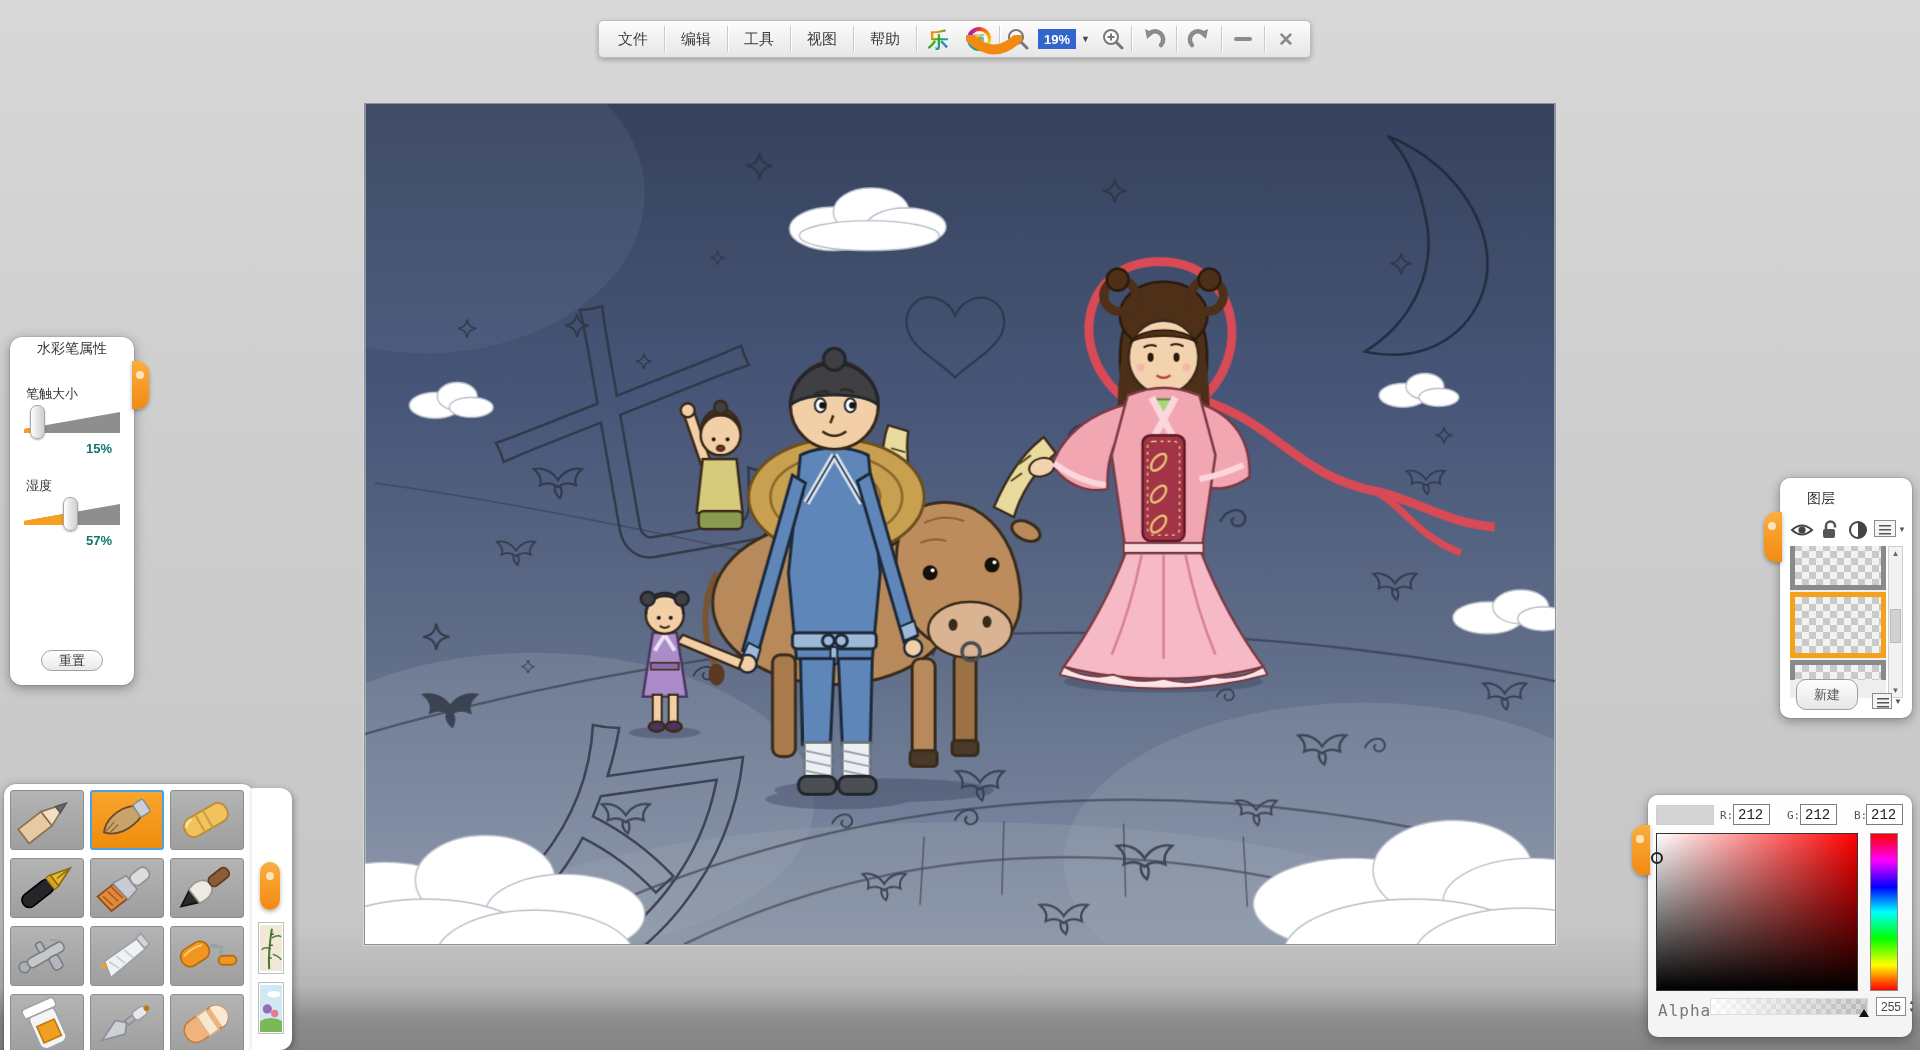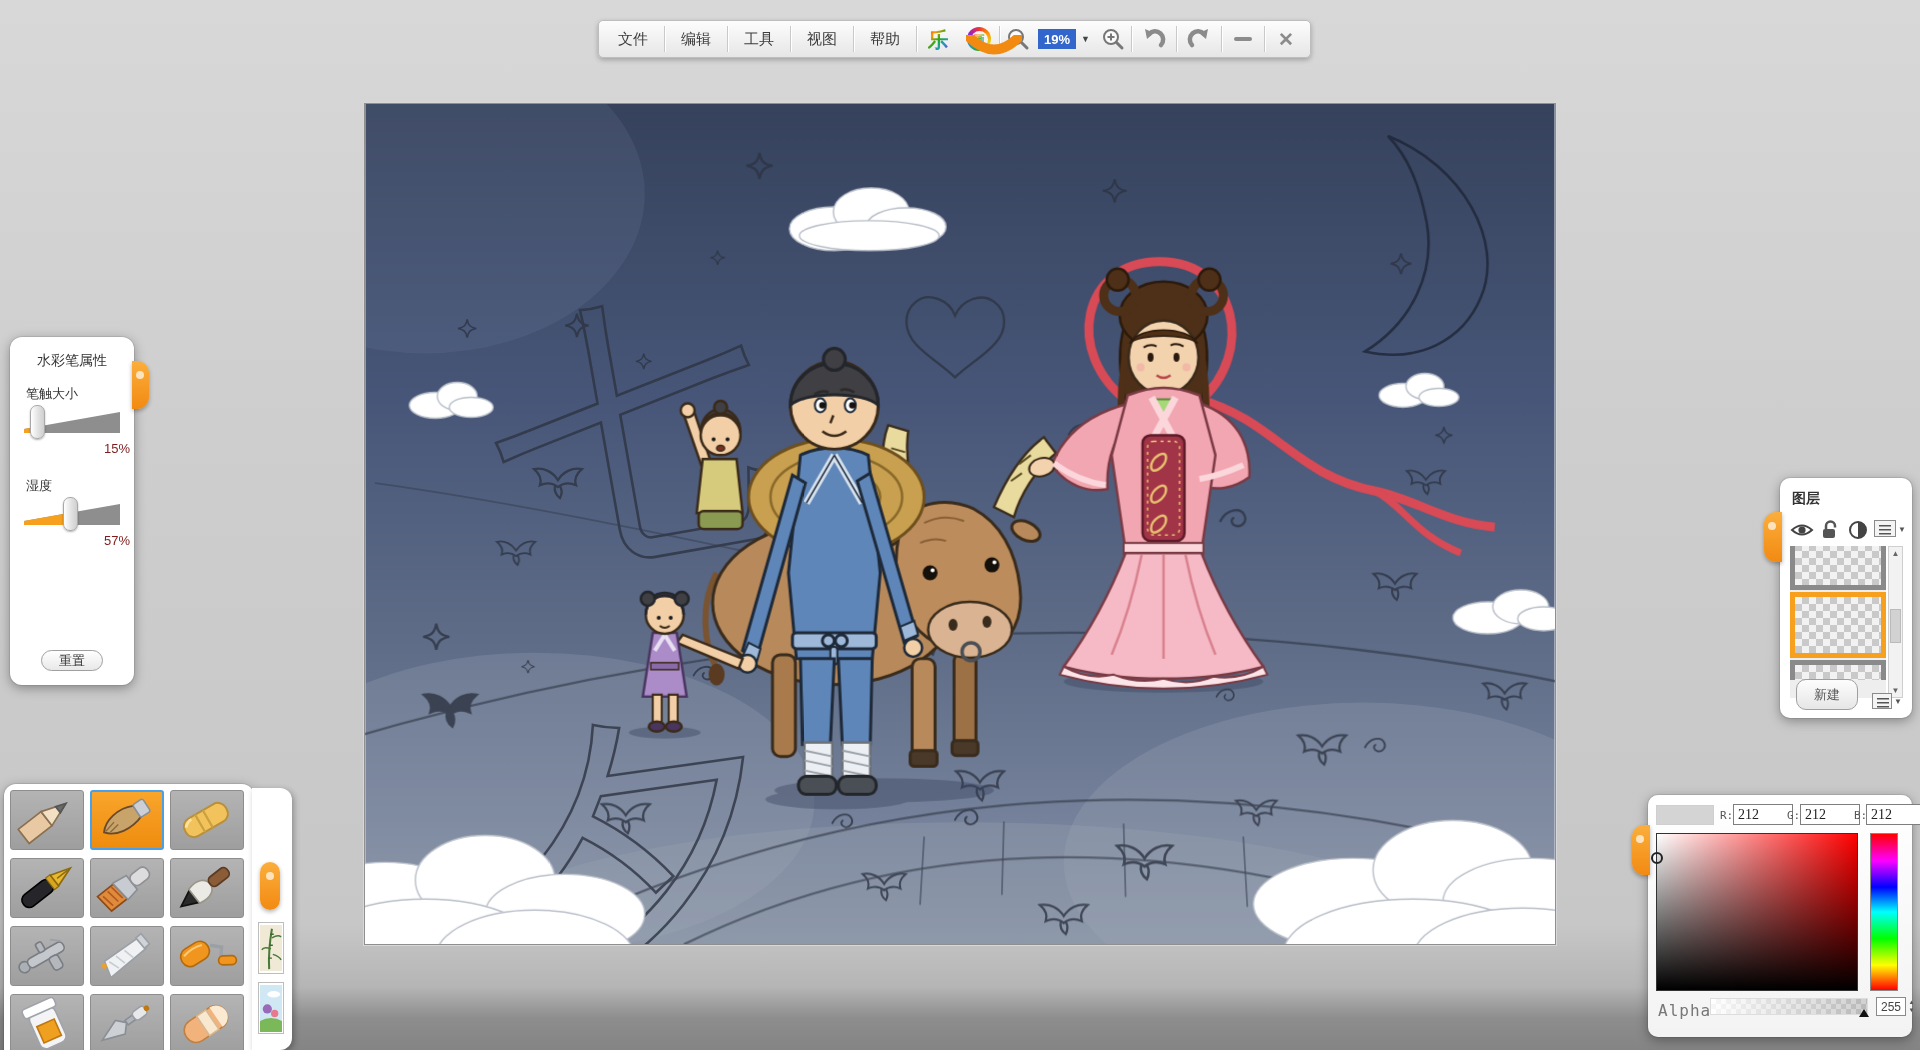--- a/index.html
+++ b/index.html
@@ -36,68 +36,68 @@
   .drop-arrow { font-size:9px; color:#444; padding:0 5px; display:flex; align-items:center; }
   .gray-glyph { color:#8b8b8b; font-weight:bold; }
 
   
   #canvas-frame { position:absolute; left:364px; top:103px; width:1192px; height:842px;
     background:#fff; border:1px solid #8f8f8f; box-shadow:0 0 0 1px #d8d8d8; }
   #canvas-frame svg { display:block; }
 
   
   #brush-panel { left:10px; top:337px; width:124px; height:348px; }
-  #brush-panel h3 { font-size:14px; font-weight:normal; color:#333; text-align:center; padding-top:15px; }
+  #brush-panel h3 { font-size:14px; font-weight:normal; color:#333; text-align:center; padding-top:3px; }
   .slider-label { position:absolute; left:16px; font-size:13px; color:#333; }
   .wedge-wrap { position:absolute; left:14px; width:96px; height:22px;
     clip-path:polygon(0 82%, 100% 4%, 100% 100%, 0 100%); background:#8e8e8e; }
   .wedge-fill { position:absolute; left:0; top:0; height:100%; background:#f7a01d; }
   .slider-thumb { position:absolute; width:15px; height:34px; border-radius:7px;
     background:linear-gradient(90deg,#fff,#e2e2e2 55%,#cfcfcf); border:1px solid #a8a8a8;
     box-shadow:0 1px 2px rgba(0,0,0,.3); }
-  .pct { position:absolute; right:4px; font-size:13px; color:#7f1d1d; }
+  .pct { position:absolute; right:22px; font-size:13px; color:#0f766e;font-weight:bold; }
   #reset-btn { position:absolute; left:50%; transform:translateX(-50%); bottom:14px;
     width:62px; height:21px; border-radius:11px; border:1px solid #9f9f9f;
     background:linear-gradient(180deg,#fff,#e8e8e8); font-size:13px; color:#333; }
 
   
   #tool-palette { left:4px; top:784px; width:250px; height:280px; border-radius:12px 12px 0 0; }
   .tile { position:absolute; width:74px; height:60px; background:linear-gradient(180deg,#b4b4b4,#9e9e9e);
     border:1px solid #8d8d8d; border-radius:3px; }
   .tile.selected { background:linear-gradient(180deg,#f9a52c,#ef8c0e); border:2px solid #4aa0e8; }
   .tile svg { width:100%; height:100%; }
   #palette-side { position:absolute; left:252px; top:788px; width:40px; height:262px;
     background:#fff; border-radius:0 12px 12px 0; box-shadow:2px 2px 6px rgba(0,0,0,.3); }
   .mini-thumb { position:absolute; left:6px; width:26px; height:52px; border:1px solid #bdbdbd; background:#fff; padding:1px; }
   .mini-thumb svg { width:100%; height:100%; }
 
   
   #layers-panel { left:1780px; top:478px; width:132px; height:240px; border-radius:10px; }
-  #layers-panel h3 { font-size:14px; font-weight:bold; color:#333; padding:12px 0 0 12px; }
+  #layers-panel h3 { font-size:14px; font-weight:normal; color:#333; padding:12px 0 0 27px; }
   .licon { position:absolute; top:42px; }
   .list-btn { position:absolute; width:22px; height:17px; border:1px solid #8a8a8a; background:#f4f4f4;
     background-image:linear-gradient(#555,#555),linear-gradient(#555,#555),linear-gradient(#555,#555);
     background-size:12px 1.5px; background-repeat:no-repeat;
     background-position:4px 4px,4px 8px,4px 12px; }
   .checker { background:conic-gradient(#c9c9c9 25%,#f2f2f2 0 50%,#c9c9c9 0 75%,#f2f2f2 0); background-size:14px 14px; }
   #layer-list { position:absolute; left:10px; top:68px; width:96px; height:152px; overflow:hidden; background:#eee; }
   .layer-item { width:96px; }
   #layer-scroll { position:absolute; left:108px; top:68px; width:15px; height:152px; background:#f2f2f2; border:1px solid #cfcfcf; }
   .scroll-arrow { position:absolute; left:0; width:13px; text-align:center; font-size:8px; color:#666; }
   #scroll-thumb { position:absolute; left:1px; top:62px; width:11px; height:34px; background:#d2d2d2; border:1px solid #bbb; }
   #new-layer-btn { position:absolute; left:16px; bottom:8px; width:62px; height:31px; border-radius:10px;
     border:1px solid #9f9f9f; background:linear-gradient(180deg,#fdfdfd,#e6e6e6); font-size:13px; color:#555; }
 
   
   #color-panel { left:1648px; top:795px; width:264px; height:242px; border-radius:10px;
     background:linear-gradient(180deg,#ffffff,#f3f3f3); }
   #swatch { position:absolute; left:8px; top:10px; width:58px; height:20px; border:1px solid #cfcfcf; }
   .rgb-label { position:absolute; top:14px; font-size:11px; color:#555; font-family:"DejaVu Sans Mono", monospace; }
-  .rgb-input { position:absolute; top:9px; width:60px; height:21px; border:1px solid #7e7e7e;
-    font-size:14px; color:#222; padding-left:4px; font-family:Liberation Serif, serif; }
+  .rgb-input { position:absolute; top:9px; width:37px; height:21px; border:1px solid #7e7e7e;
+    font-size:14px; color:#222; padding-left:4px; font-family:Liberation Mono, monospace; }
   #sv-square { position:absolute; left:8px; top:38px; width:202px; height:158px; border:1px solid #333;
     background:linear-gradient(to top,#000,rgba(0,0,0,0)),linear-gradient(to right,#fff,#f00); }
   #sv-marker { position:absolute; left:-6px; top:18px; width:12px; height:12px;
     border:2px solid #222; border-radius:50%; }
   #hue-bar { position:absolute; left:222px; top:38px; width:28px; height:158px; border:1px solid #888;
     background:linear-gradient(180deg,#f00 0%,#f0f 17%,#00f 34%,#0ff 50%,#0f0 67%,#ff0 84%,#f00 100%); }
   #alpha-label { position:absolute; left:10px; top:206px; font-size:16px; color:#777;
     font-family:"DejaVu Sans Mono", monospace; letter-spacing:1px;text-align:right; }
   #alpha-bar { position:absolute; left:62px; top:203px; width:158px; height:17px; border:1px solid #ddd;
     background:linear-gradient(to right,rgba(255,255,255,.85),rgba(170,170,170,.55)),

